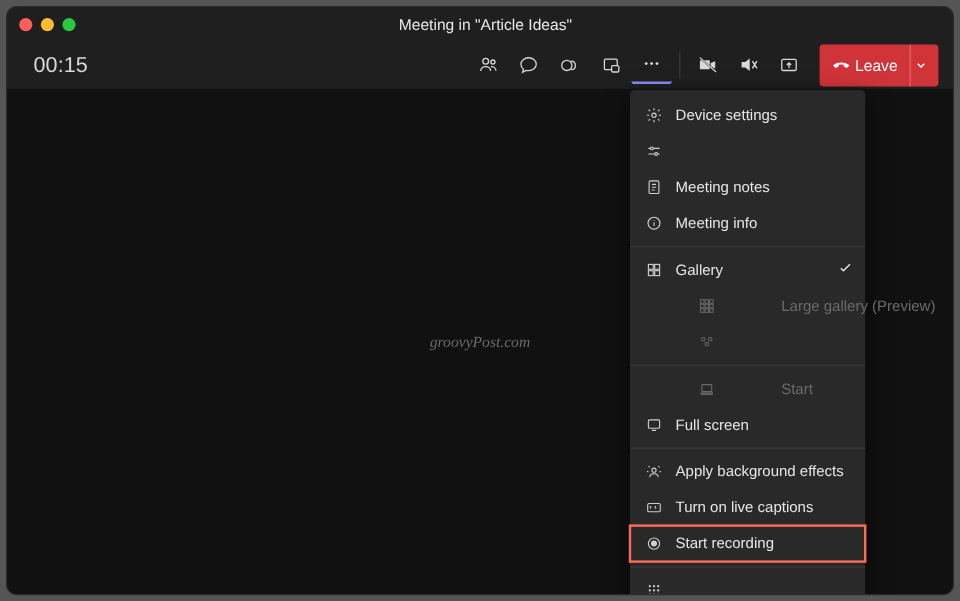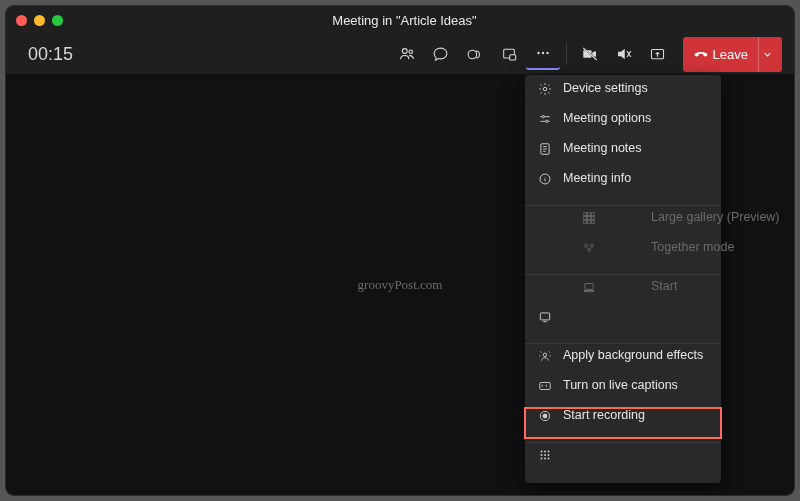--- a/index.html
+++ b/index.html
@@ -20,29 +20,29 @@
   .timer { font-size: 18px; color: #d8d8d8; margin-left: 10px; }
   .spacer { flex: 1; }
   .tbtn { width: 34px; height: 32px; display: flex; align-items: center; justify-content: center; color: #d9d9d9; border-radius: 3px; }
   .tbtn.active { border-bottom: 2px solid #8a8cff; }
   .divider { width: 1px; height: 22px; background: #3a3a3a; margin: 0 6px; }
   .leave { display: flex; align-items: center; gap: 4px; background: #d13438; color: #fff; border-radius: 3px; height: 35px; padding: 0 6px 0 10px; font-size: 13px; margin-left: 8px; }
   .leave .chev { width: 18px; display: flex; align-items: center; justify-content: center; border-left: 1px solid rgba(255,255,255,.25); margin-left: 6px; height: 100%; }
   .leave svg, .tbtn svg { display: block; }
   
   .content { position: absolute; left: 0; right: 0; top: 68px; bottom: 0; background: #111; }
-  .watermark { position: absolute; left: 50%; top: 50%; transform: translate(-50%,-50%); color: #6b6b6b; font-size: 13px; font-family: Georgia, serif; }
+  .watermark { position: absolute; left: 50%; top: 50%; transform: translate(-50%,-50%); color: #6b6b6b; font-style: italic; font-size: 13px; font-family: Georgia, serif; }
   
   .menu {
     position: absolute; top: 69px; left: 519px; width: 196px;
     background: #292929; border-radius: 4px; padding: 6px 0;
     box-shadow: 0 6px 20px rgba(0,0,0,.6);
     font-size: 12.5px; color: #e6e6e6;
   }
-  .mi { display: flex; align-items: flex-start; height: 30px; padding: 0 12px; gap: 10px; position: relative; }
+  .mi { display: flex; align-items: center; height: 30px; padding: 0 12px; gap: 10px; position: relative; }
   .mi .ic { width: 16px; height: 16px; display: flex; align-items: center; justify-content: center; flex-shrink: 0; color: #d0d0d0; }
   .mi .lbl { flex: 1; white-space: nowrap; color: #e6e6e6; }
   .mi.disabled .lbl, .mi.disabled .ic { color: #6a6a6a; margin-left: 44px; }
   .mi .check { position: absolute; right: 10px; color: #e6e6e6; }
   .sep { height: 1px; background: #3a3a3a; margin: 4px 0; }
   .mi.highlight { outline: 2px solid #ff6a5a; outline-offset: -1px; }
 </style>
 </head>
 <body>
 
@@ -162,21 +162,20 @@
       <span class="lbl">Device settings</span>
     </div>
     <div class="mi">
       <span class="ic">
           <svg width="14" height="14" viewBox="0 0 24 24" fill="none" stroke="currentColor" stroke-width="1.6">
             <path d="M4 8h16M4 16h16"></path>
             <circle cx="9" cy="8" r="2" fill="#292929"></circle>
             <circle cx="15" cy="16" r="2" fill="#292929"></circle>
           </svg>
         </span>
-      <span class="lbl">Meeting options</span>
     </div>
     <div class="mi">
       <span class="ic">
           <svg width="14" height="14" viewBox="0 0 24 24" fill="none" stroke="currentColor" stroke-width="1.6">
             <rect x="5" y="3" width="14" height="18" rx="1.5"></rect>
             <path d="M9 8h6M9 12h6M9 16h4"></path>
           </svg>
         </span>
       <span class="lbl">Meeting notes</span>
     </div>
@@ -185,20 +184,34 @@
           <svg width="14" height="14" viewBox="0 0 24 24" fill="none" stroke="currentColor" stroke-width="1.6">
             <circle cx="12" cy="12" r="8.5"></circle>
             <path d="M12 11v5M12 7.5v.5"></path>
           </svg>
         </span>
       <span class="lbl">Meeting info</span>
     </div>
 
     <div class="sep"></div>
 
+    <div class="mi">
+      <span class="ic">
+          <svg width="14" height="14" viewBox="0 0 24 24" fill="none" stroke="currentColor" stroke-width="1.6">
+            <rect x="4" y="4" width="7" height="7"></rect>
+            <rect x="13" y="4" width="7" height="7"></rect>
+            <rect x="4" y="13" width="7" height="7"></rect>
+            <rect x="13" y="13" width="7" height="7"></rect>
+          </svg>
+        </span>
+      <span class="lbl">Gallery</span>
+      <span class="check"><svg width="13" height="13" viewBox="0 0 24 24" fill="none" stroke="currentColor" stroke-width="2.2">
+            <path d="M5 12l4 4 10-10"></path>
+          </svg></span>
+    </div>
     <div class="mi disabled">
       <span class="ic">
           <svg width="14" height="14" viewBox="0 0 24 24" fill="none" stroke="currentColor" stroke-width="1.4">
             <rect x="3" y="3" width="5" height="5"></rect>
             <rect x="9.5" y="3" width="5" height="5"></rect>
             <rect x="16" y="3" width="5" height="5"></rect>
             <rect x="3" y="9.5" width="5" height="5"></rect>
             <rect x="9.5" y="9.5" width="5" height="5"></rect>
             <rect x="16" y="9.5" width="5" height="5"></rect>
             <rect x="3" y="16" width="5" height="5"></rect>
@@ -209,41 +222,41 @@
       <span class="lbl">Large gallery (Preview)</span>
     </div>
     <div class="mi disabled">
       <span class="ic">
           <svg width="14" height="14" viewBox="0 0 24 24" fill="none" stroke="currentColor" stroke-width="1.5">
             <circle cx="7" cy="8" r="2.5"></circle>
             <circle cx="17" cy="8" r="2.5"></circle>
             <circle cx="12" cy="15" r="2.5"></circle>
           </svg>
         </span>
-      <span class="lbl">Together mode</span>
     </div>
 
     <div class="sep"></div>
 
     <div class="mi disabled">
       <span class="ic">
           <svg width="14" height="14" viewBox="0 0 24 24" fill="none" stroke="currentColor" stroke-width="1.6">
             <rect x="5" y="6" width="14" height="10" rx="1"></rect>
             <rect x="4" y="18" width="16" height="2"></rect>
           </svg>
         </span>
       <span class="lbl">Start</span>
     </div>
     <div class="mi">
       <span class="ic">
           <svg width="14" height="14" viewBox="0 0 24 24" fill="none" stroke="currentColor" stroke-width="1.6">
             <rect x="4" y="5" width="16" height="12" rx="1.5"></rect>
             <path d="M9 20h6"></path>
           </svg>
         </span>
+      <span class="lbl">Full screen</span>
     </div>
 
     <div class="sep"></div>
 
     <div class="mi">
       <span class="ic">
           <svg width="14" height="14" viewBox="0 0 24 24" fill="none" stroke="currentColor" stroke-width="1.5">
             <circle cx="12" cy="10" r="3"></circle>
             <path d="M6 20c0-3 2.5-5 6-5s6 2 6 5"></path>
             <path d="M4 4l2 2M18 4l2 2M4 12H2M22 12h-2"></path>

